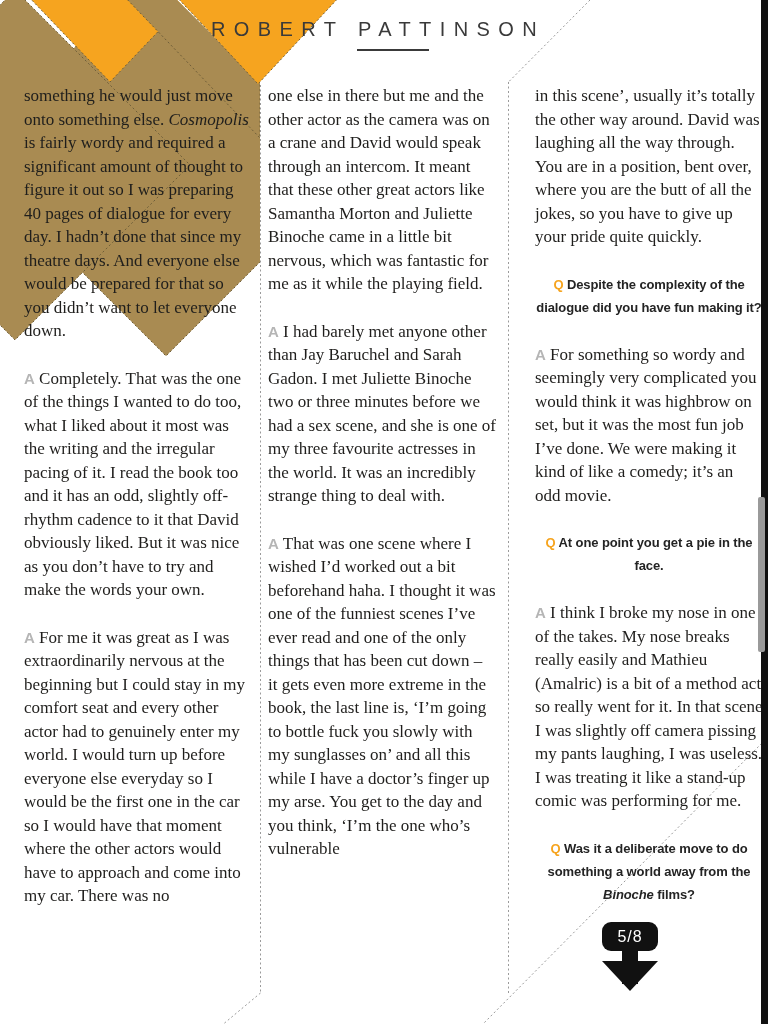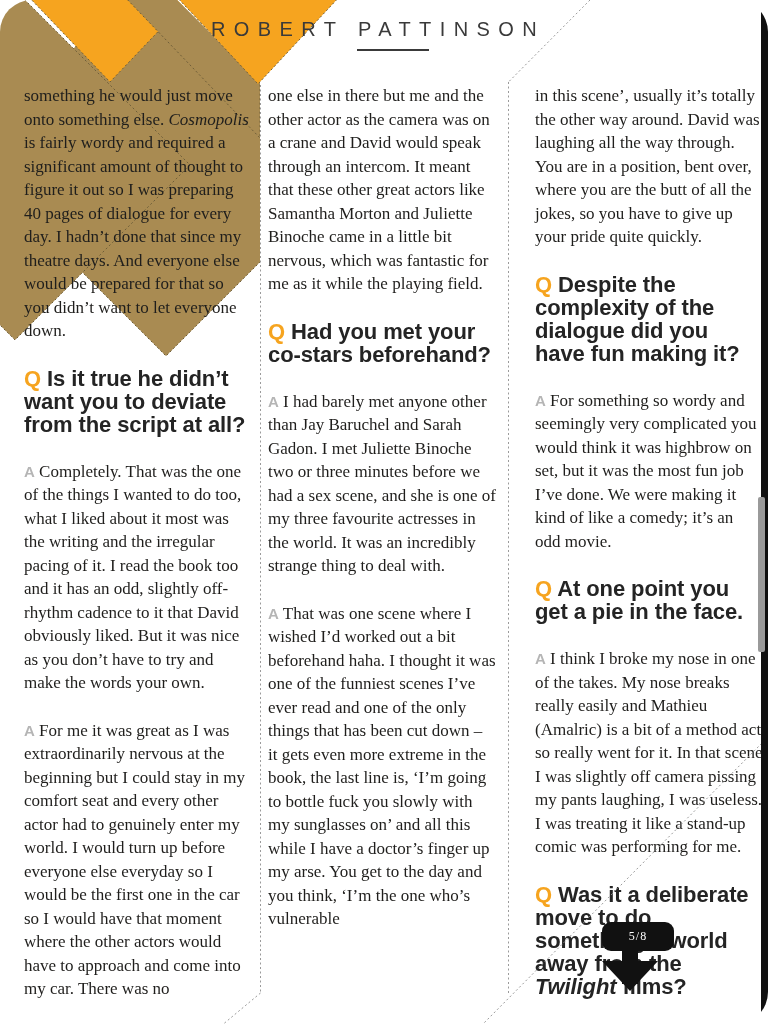--- a/index.html
+++ b/index.html
@@ -1,18 +1,18 @@
 <!DOCTYPE html>
 <html style="--accent-orange: #F6A41F; --tan: #A98B52; --text: #1F1E1C; --question-text: #242424; --answer-marker: #B5B5B5; --title-text: #3A3A3A; --badge-black: #111111; --divider-gray: #9A9A9A; --scrollbar-track: #101010; --scrollbar-thumb: #9A9A9A;"><head>
 <meta charset="utf-8">
 <style>
   html,body{margin:0;padding:0;background:#ffffff;}
   .page{
     position:relative;width:768px;height:1024px;overflow:hidden;
-    background:#ffffff;font-family:"Liberation Serif",serif;color:var(--text,#1f1e1c);border-radius:32px;
+    background:#ffffff;font-family:"Liberation Serif",serif;color:var(--text,#1f1e1c);
   }
   
   .deco{position:absolute;left:0;top:0;pointer-events:none;}
   .sh-tan{fill:var(--tan,#a98b52);stroke:#6f5f3a;stroke-width:1;stroke-dasharray:2 2.5;}
   .sh-orange{fill:var(--accent-orange,#f6a41f);stroke:#6f5f3a;stroke-width:1;stroke-dasharray:2 2.5;}
   
   .masthead{position:absolute;left:0;top:18px;width:756px;text-align:center;}
   .masthead .title{
     font-family:"Liberation Sans",sans-serif;font-size:20px;font-weight:400;
     letter-spacing:.42em;color:var(--title-text,#3a3a3a);white-space:nowrap;
@@ -22,34 +22,34 @@
   .cols{position:absolute;left:0;top:0;width:736px;height:1024px;}
   .col{position:absolute;top:84px;width:228px;}
   .col:nth-child(1){left:24px;}
   .col:nth-child(2){left:268px;}
   .col:nth-child(3){left:535px;}
   .block{margin:0 0 24px 0;}
   .block.body,.block.answer{
     font-family:"Liberation Serif",serif;font-size:17px;line-height:23.5px;color:var(--text,#1f1e1c);
   }
   .block.question{
-    font-family:"Liberation Sans",sans-serif;font-size:22px;line-height:23px;
-    font-weight:bold;color:var(--question-text,#242424);letter-spacing:-.1px;
+    font-family:"Liberation Sans",sans-serif;font-size:13px;line-height:23px;
+    font-weight:bold;color:var(--question-text,#242424);letter-spacing:-.1px;text-align:center;
   }
   .qmark{color:var(--accent-orange,#f6a41f);font-family:"Liberation Sans",sans-serif;font-weight:bold;}
   .amark{color:var(--answer-marker,#b5b5b5);font-family:"Liberation Sans",sans-serif;
     font-weight:bold;font-size:15px;letter-spacing:0;}
   
   .rules{position:absolute;left:0;top:0;pointer-events:none;}
   .dot{stroke:var(--divider-gray,#9a9a9a);stroke-width:1;stroke-dasharray:2 2.5;fill:none;}
   
   .badge{position:absolute;left:602px;top:922px;width:56px;height:70px;cursor:pointer;}
-  .badge-rect{position:absolute;left:0;top:0;width:72px;height:29px;border-radius:9px;
+  .badge-rect{position:absolute;left:0;top:0;width:56px;height:29px;border-radius:9px;
     background:var(--badge-black,#111);color:#fff;text-align:center;line-height:29px;
-    font-family:Liberation Serif, serif;font-size:12px;letter-spacing:1px;}
+    font-family:Liberation Sans, sans-serif;font-size:16px;letter-spacing:1px;}
   .badge-stem{position:absolute;left:20px;top:28px;width:16px;height:34px;background:var(--badge-black,#111);}
   .badge-tri{position:absolute;left:0;top:39px;width:0;height:0;
     border-left:28px solid transparent;border-right:28px solid transparent;
     border-top:30px solid var(--badge-black,#111);}
   
   .scroll-track{position:absolute;right:0;top:0;width:7px;height:1024px;background:var(--scrollbar-track,#101010);}
   .scroll-thumb{position:absolute;left:-3px;top:497px;width:7px;height:155px;
     background:var(--scrollbar-thumb,#9a9a9a);border-radius:2px;cursor:pointer;}
   em{font-style:italic;}
 </style>
@@ -74,37 +74,35 @@
   </svg>
 
   <header class="masthead">
     <div class="title">ROBERT PATTINSON</div>
     <div class="rule"></div>
   </header>
 
   <div class="cols">
       <div class="col">
         <div class="block body">something he would just move onto something else. <em>Cosmopolis</em> is fairly wordy and required a significant amount of thought to figure it out so I was preparing 40 pages of dialogue for every day. I hadn’t done that since my theatre days. And everyone else would be prepared for that so you didn’t want to let everyone down.</div>
-        <div class="block question"><span class="qmark">Q</span> Is it true he didn’t want you to deviate from the script at all?</div>
         <div class="block answer"><span class="amark">A</span> Completely. That was the one of the things I wanted to do too, what I liked about it most was the writing and the irregular pacing of it. I read the book too and it has an odd, slightly off-rhythm cadence to it that David obviously liked. But it was nice as you don’t have to try and make the words your own.</div>
         <div class="block answer"><span class="amark">A</span> For me it was great as I was extraordinarily nervous at the beginning but I could stay in my comfort seat and every other actor had to genuinely enter my world. I would turn up before everyone else everyday so I would be the first one in the car so I would have that moment where the other actors would have to approach and come into my car. There was no</div>
       </div>
       <div class="col">
         <div class="block body">one else in there but me and the other actor as the camera was on a crane and David would speak through an intercom. It meant that these other great actors like Samantha Morton and Juliette Binoche came in a little bit nervous, which was fantastic for me as it while the playing field.</div>
-        <div class="block question"><span class="qmark">Q</span> Had you met your co-stars beforehand?</div>
         <div class="block answer"><span class="amark">A</span> I had barely met anyone other than Jay Baruchel and Sarah Gadon. I met Juliette Binoche two or three minutes before we had a sex scene, and she is one of my three favourite actresses in the world. It was an incredibly strange thing to deal with.</div>
         <div class="block answer"><span class="amark">A</span> That was one scene where I wished I’d worked out a bit beforehand haha. I thought it was one of the funniest scenes I’ve ever read and one of the only things that has been cut down – it gets even more extreme in the book, the last line is, ‘I’m going to bottle fuck you slowly with my sunglasses on’ and all this while I have a doctor’s finger up my arse. You get to the day and you think, ‘I’m the one who’s vulnerable</div>
       </div>
       <div class="col">
         <div class="block body">in this scene’, usually it’s totally the other way around. David was laughing all the way through. You are in a position, bent over, where you are the butt of all the jokes, so you have to give up your pride quite quickly.</div>
         <div class="block question"><span class="qmark">Q</span> Despite the complexity of the dialogue did you have fun making it?</div>
         <div class="block answer"><span class="amark">A</span> For something so wordy and seemingly very complicated you would think it was highbrow on set, but it was the most fun job I’ve done. We were making it kind of like a comedy; it’s an odd movie.</div>
         <div class="block question"><span class="qmark">Q</span> At one point you get a pie in the face.</div>
         <div class="block answer"><span class="amark">A</span> I think I broke my nose in one of the takes. My nose breaks really easily and Mathieu (Amalric) is a bit of a method act so really went for it. In that scene I was slightly off camera pissing my pants laughing, I was useless. I was treating it like a stand-up comic was performing for me.</div>
-        <div class="block question"><span class="qmark">Q</span> Was it a deliberate move to do something a world away from the <em>Twilight</em> films?</div>
+        <div class="block question"><span class="qmark">Q</span> Was it a deliberate move to do something a world away from the <em>Binoche</em> films?</div>
       </div>
     </div>
 
   <svg class="rules" width="768" height="1024" viewBox="0 0 768 1024">
     <path class="dot" d="M260.5 85 V993"></path>
     <path class="dot" d="M260.5 993 L221 1026"></path>
     <path class="dot" d="M590 0 L508.5 82"></path>
     <path class="dot" d="M508.5 82 V995"></path>
     <path class="dot" d="M768 737 L481 1026"></path>
   </svg>

